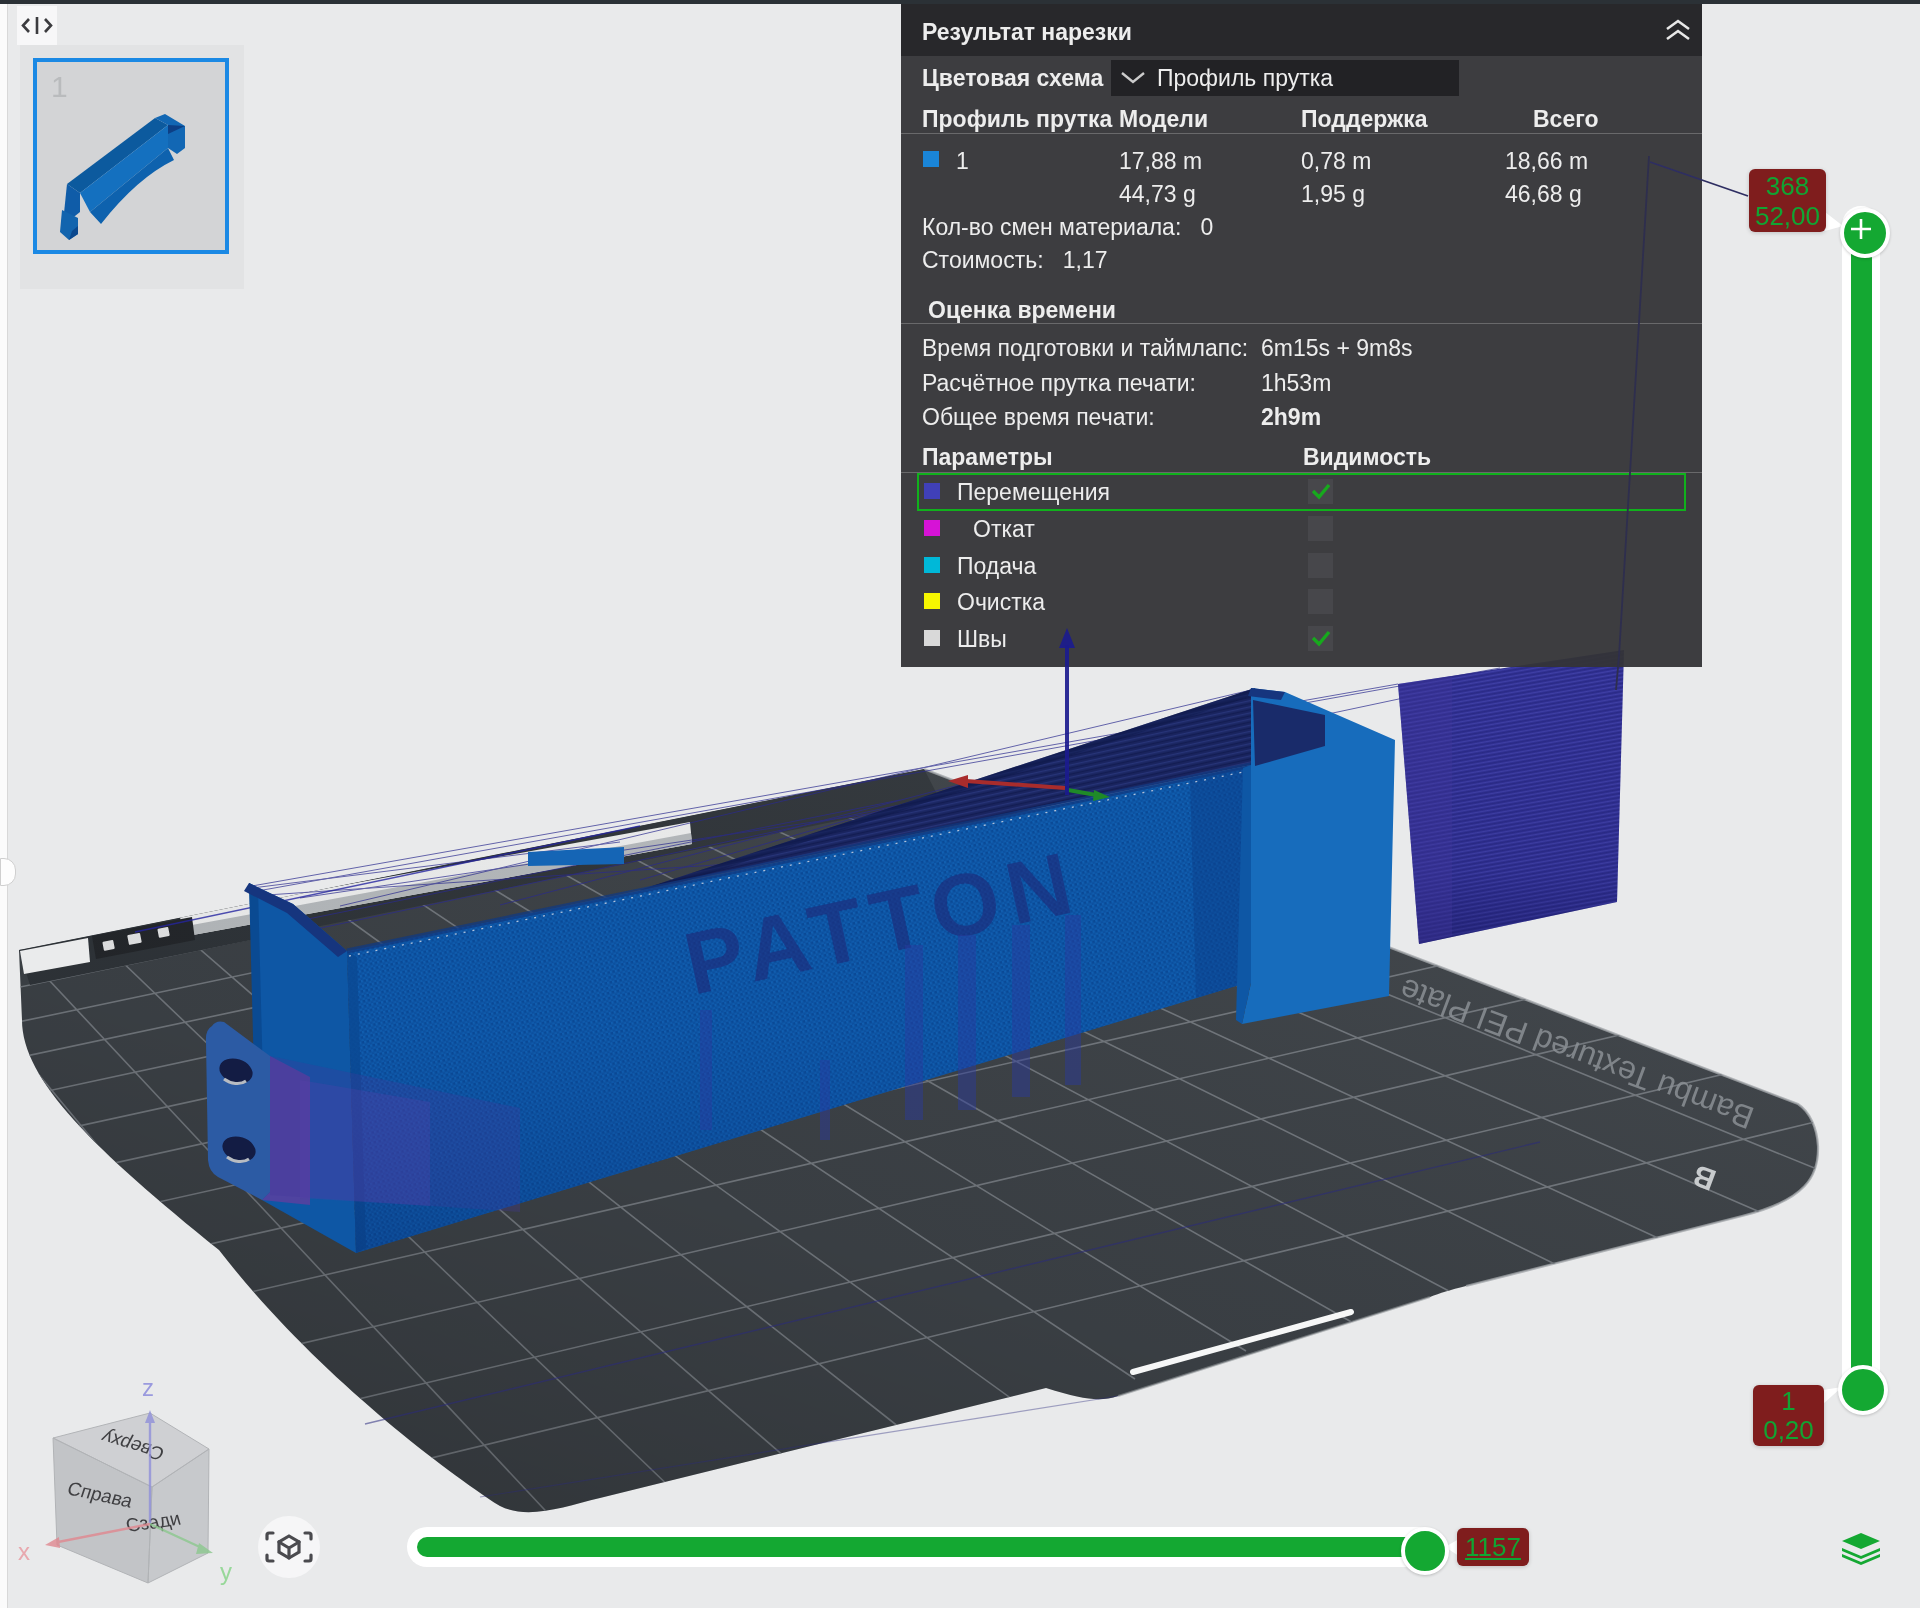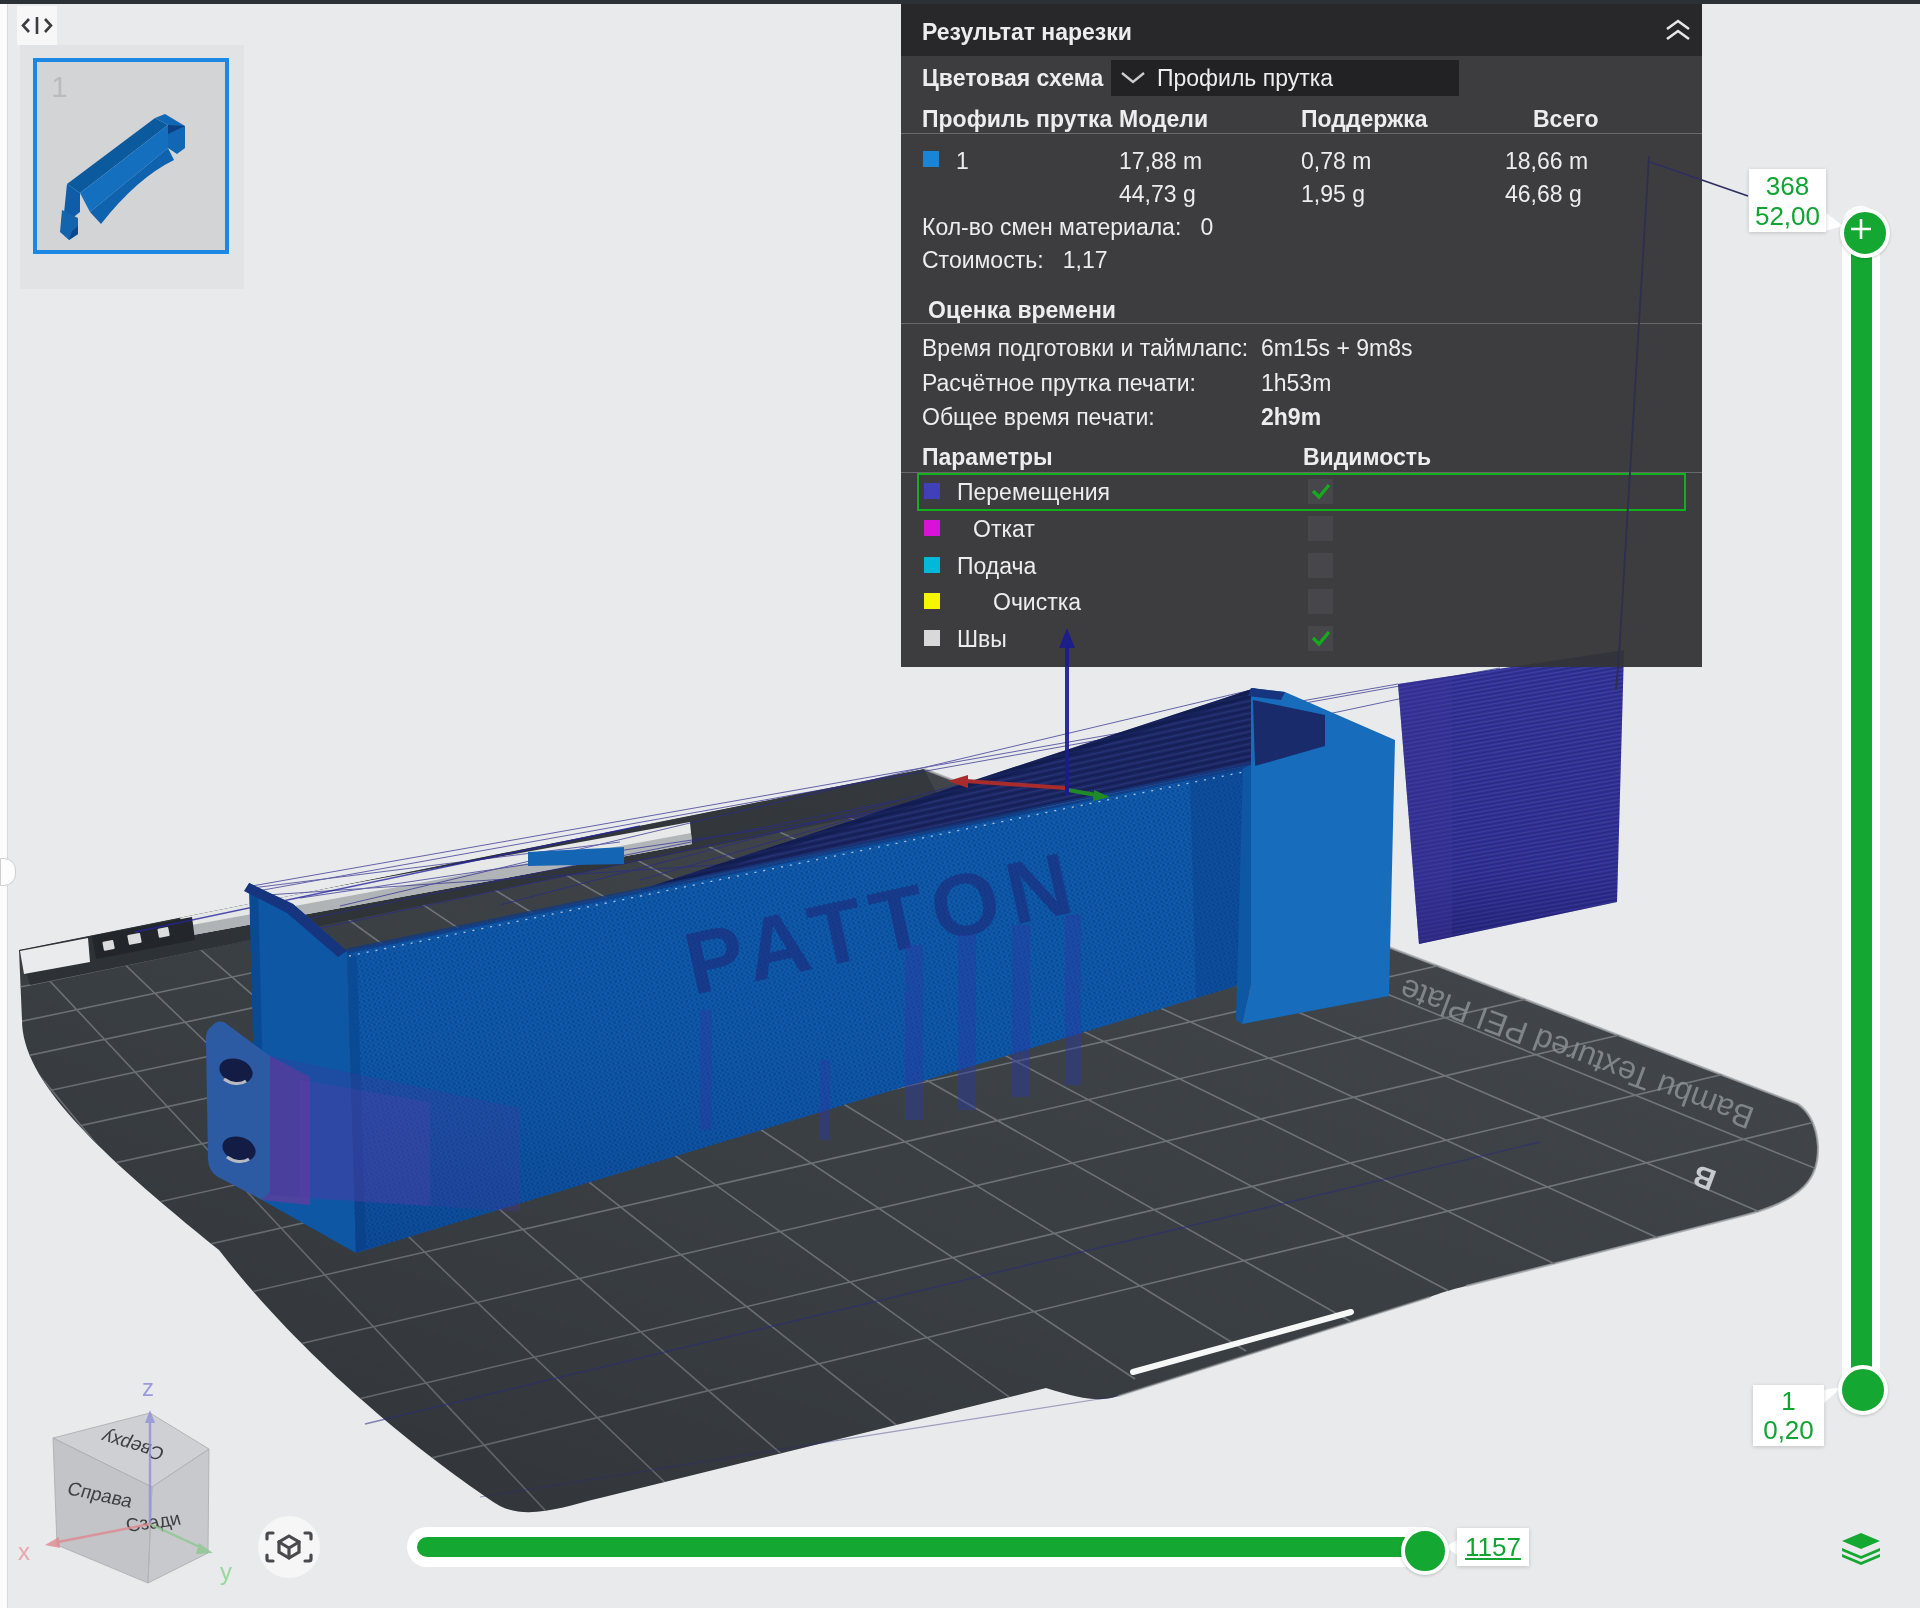--- a/index.html
+++ b/index.html
@@ -5,21 +5,21 @@
 html,body{margin:0;padding:0;}
 body{width:1920px;height:1608px;background:#e9eaeb;font-family:"Liberation Sans",sans-serif;overflow:hidden;position:relative;}
 #scene{position:absolute;left:0;top:0;z-index:1;}
 #panel{position:absolute;left:901px;top:4px;width:801px;height:663px;background:rgba(52,52,55,0.95);z-index:3;color:#ededed;font-size:23px;}
 #overlay{position:absolute;left:0;top:0;z-index:4;pointer-events:none;}
 .abs{position:absolute;}
 .b{font-weight:bold;}
 .sep{position:absolute;left:0;width:801px;height:1px;background:rgba(160,160,160,0.45);}
 .sw{position:absolute;width:16px;height:16px;}
 .cb{position:absolute;left:407px;width:25px;height:25px;background:#47474b;}
-.tip{position:absolute;background:#ffffff;border-radius:0;color:#11a433;font-size:26px;text-align:center;z-index:5;box-shadow:0 1px 4px rgba(0,0,0,0.18);}
+.tip{position:absolute;background:#7f1d1d;border-radius:6px;color:#11a433;font-size:26px;text-align:center;z-index:5;box-shadow:0 1px 4px rgba(0,0,0,0.18);}
 #topbar{position:absolute;left:0;top:0;width:1920px;height:4px;background:#2b3136;z-index:6;}
 #leftbar{position:absolute;left:0;top:4px;width:7px;height:1604px;background:#fbfbfb;border-right:1px solid #d8d8d8;z-index:2;}
 #codebtn{position:absolute;left:17px;top:6px;width:40px;height:39px;background:#f7f7f8;z-index:2;}
 #thumbbox{position:absolute;left:20px;top:45px;width:224px;height:244px;background:#e2e3e4;z-index:2;}
 #thumbin{position:absolute;left:13px;top:13px;width:188px;height:188px;background:#d3d4d6;border:4px solid #1b89e4;}
 #num1{position:absolute;left:14px;top:8px;color:#b9bbbd;font-size:30px;}
 #vtrack{position:absolute;left:1842px;top:206px;width:38px;height:1190px;background:#fff;border-radius:19px;z-index:2;}
 #vfill{position:absolute;left:9px;top:34px;width:21px;height:1144px;background:#14a832;border-radius:10px;}
 #htrack{position:absolute;left:407px;top:1527px;width:1036px;height:40px;background:#fff;border-radius:20px;z-index:2;}
 #hfill{position:absolute;left:10px;top:10px;width:1015px;height:20px;background:#14a832;border-radius:10px;}
@@ -242,21 +242,21 @@
 <div class="abs b" style="left:402px;top:440px;">Видимость</div>
 <div class="sep" style="top:468px;"></div>
 <div class="abs" style="left:16px;top:469px;width:765px;height:34px;border:2px solid #10b11c;"></div>
 <div class="sw" style="left:23px;top:479px;background:#4040b8;"></div>
 <div class="abs" style="left:56px;top:475px;">Перемещения</div>
 <div class="sw" style="left:23px;top:516px;background:#d613d6;"></div>
 <div class="abs" style="left:56px;top:512px;margin-left:16px;">Откат</div>
 <div class="sw" style="left:23px;top:553px;background:#00b8d8;"></div>
 <div class="abs" style="left:56px;top:549px;">Подача</div>
 <div class="sw" style="left:23px;top:589px;background:#f6f600;"></div>
-<div class="abs" style="left:56px;top:585px;margin-left:36px;">Очистка</div>
+<div class="abs" style="left:56px;top:585px;">Очистка</div>
 <div class="sw" style="left:23px;top:626px;background:#d9d9d9;"></div>
 <div class="abs" style="left:56px;top:622px;">Швы</div>
 <div class="cb" style="top:475px;"></div>
 <svg class="abs" style="left:409px;top:477px;" width="22" height="20">
       <path d="M3 10 L9 16 L19 4" stroke="#17a91d" stroke-width="3.4" fill="none"></path>
     </svg>
 <div class="cb" style="top:512px;"></div>
 <div class="cb" style="top:549px;"></div>
 <div class="cb" style="top:585px;"></div>
 <div class="cb" style="top:622px;"></div>

